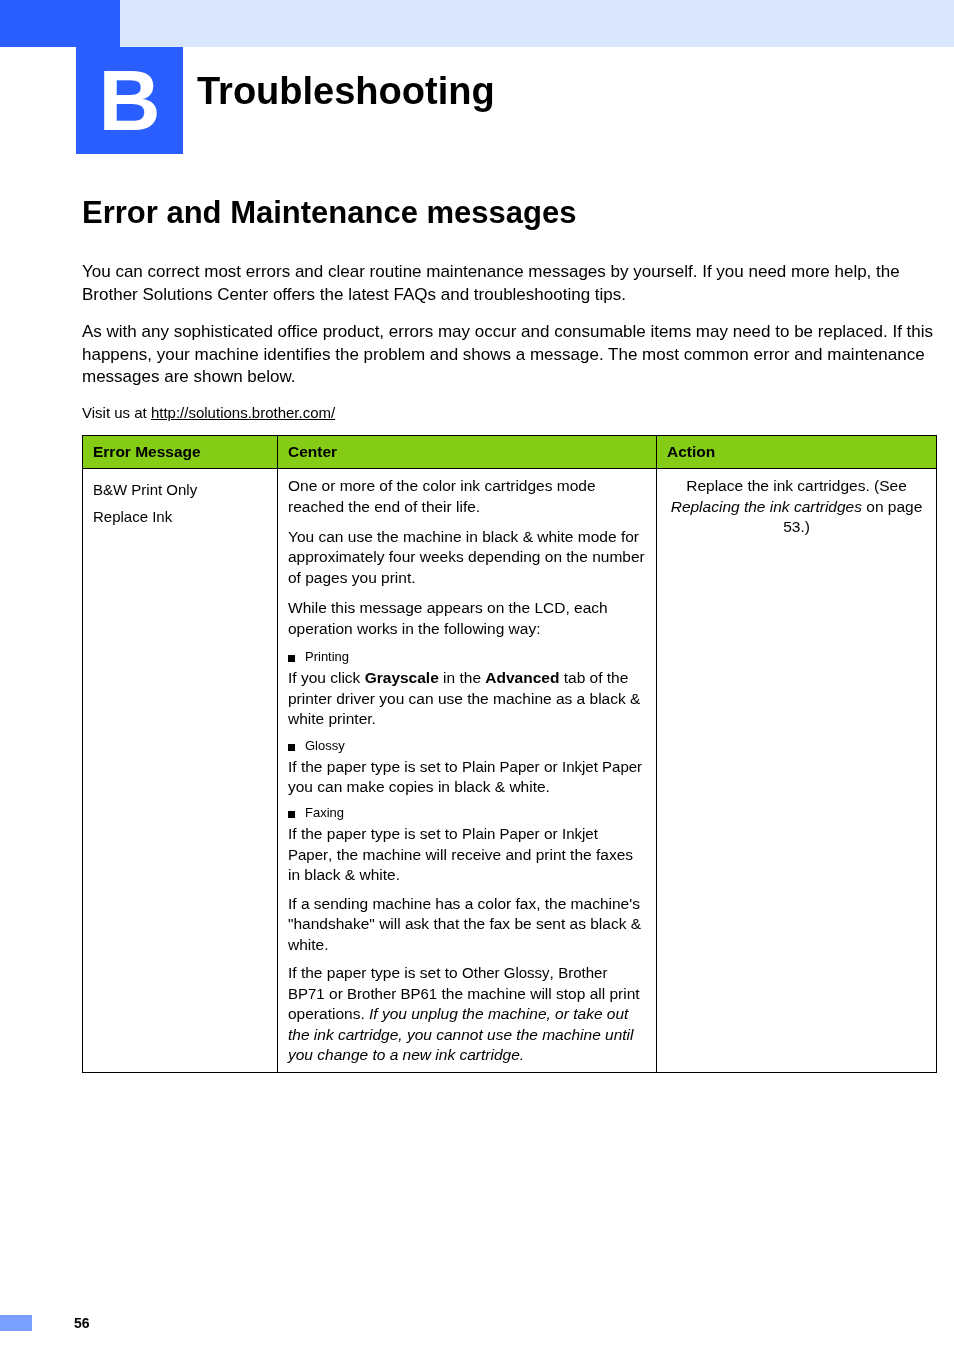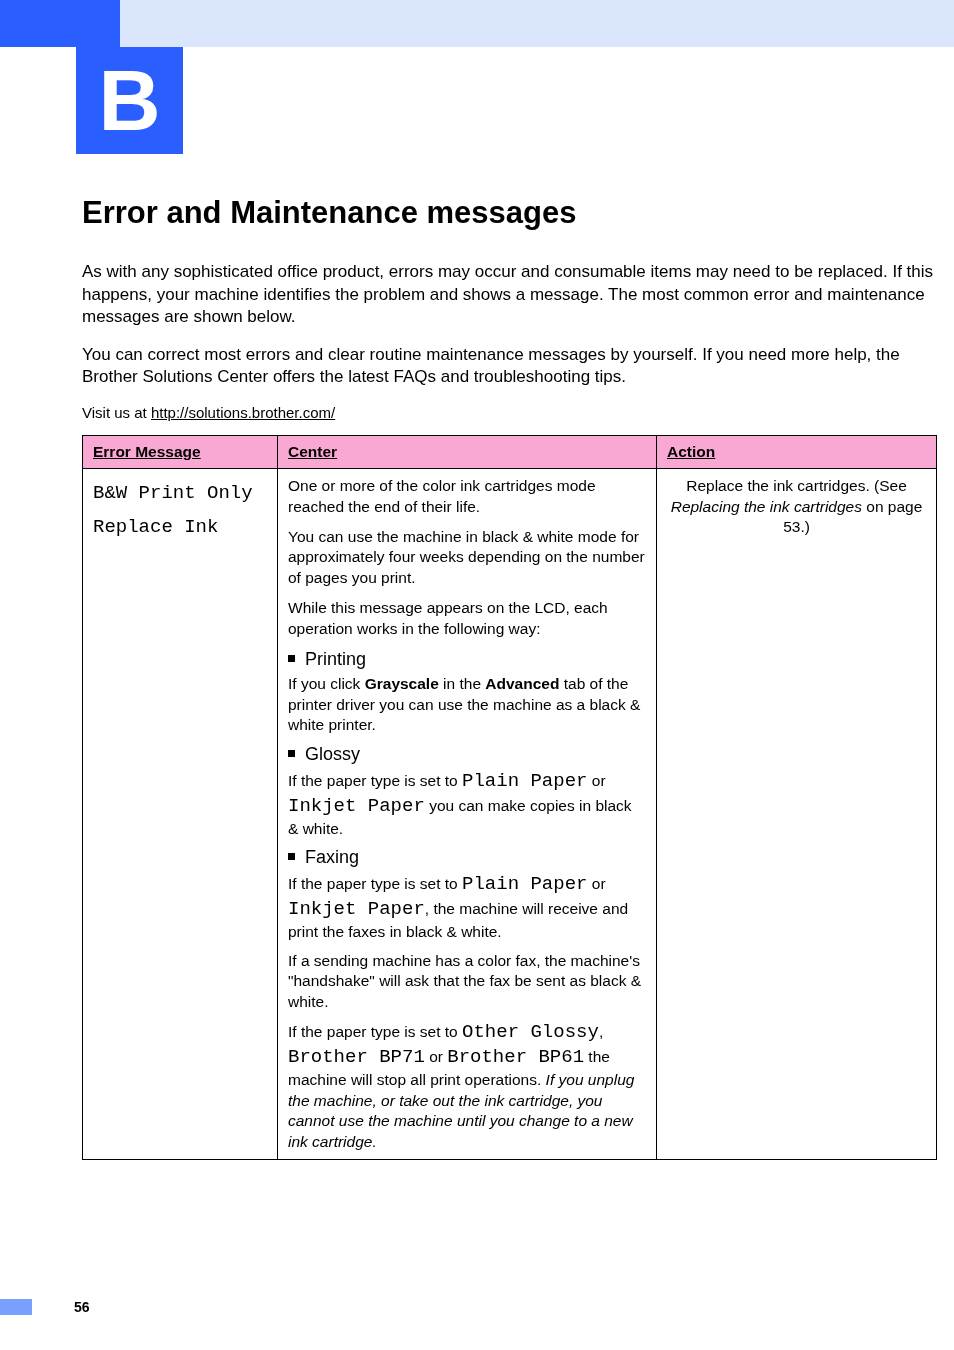--- a/index.html
+++ b/index.html
@@ -9,52 +9,53 @@
   .topbar-left { position: absolute; top: 0; left: 0; width: 120px; height: 47px; background: #2a5eff; }
   .chapter-badge { position: absolute; top: 47px; left: 76px; width: 107px; height: 107px; background: #2a5eff; color: #fff; font-size: 86px; font-weight: bold; display: flex; align-items: center; justify-content: center; font-family: Arial, sans-serif; }
   .chapter-title { position: absolute; top: 70px; left: 197px; font-size: 38px; font-weight: bold; color: #000; }
   .content { position: absolute; top: 195px; left: 82px; width: 855px; }
   .section-heading { font-size: 31px; font-weight: bold; margin-bottom: 30px; }
   .intro-p { font-size: 17px; line-height: 1.33; margin-bottom: 15px; }
   .visit-line { font-size: 15px; margin-bottom: 14px; }
   .visit-link { text-decoration: underline; }
   table.err { width: 100%; border-collapse: collapse; font-size: 15.5px; }
   table.err th, table.err td { border: 1px solid #000; padding: 7px 10px; vertical-align: top; text-align: left; }
-  table.err th { background: #f9a8d4; font-weight: bold; text-decoration: underline; }
+  table.err th { background: #84cc16; font-weight: bold; }
   .col-msg { width: 195px; }
   .col-action { width: 280px; }
-  .mono { font-family: Liberation Mono, monospace; font-size: 19px; }
+  .mono { font-family: Liberation Sans, sans-serif; font-size: 15px; }
   .cause-block { margin-bottom: 10px; line-height: 1.32; }
   .bullet-row { display: flex; align-items: flex-start; margin: 5px 0 3px 0; }
   .bullet-sq { width: 7px; height: 7px; background: #000; flex: 0 0 7px; margin-top: 6px; margin-right: 10px; }
-  .bullet-text { font-size: 18px; }
+  .bullet-text { font-size: 13px; }
   .indent-block { margin-top: 4px; margin-bottom: 8px; line-height: 1.32; }
   .italic { font-style: italic; }
   .action-text { line-height: 1.32; text-align: center; }
-  .page-num-block { position: absolute; bottom: 32px; left: 0; height: 22px; display: flex; align-items: center; }
+  .page-num-block { position: absolute; bottom: 16px; left: 0; height: 22px; display: flex; align-items: center; }
   .page-num-bar { width: 32px; height: 16px; background: #7aa0ff; margin-right: 42px; }
   .page-num { font-size: 14px; font-weight: bold; }
 </style>
 </head>
 <body>
 
 <div class="page">
   <div class="topbar">
     <div class="topbar-left"></div>
   </div>
 
   <div class="chapter-badge">
     <span>B</span>
   </div>
+  <div class="chapter-title">Troubleshooting</div>
 
   <div class="content">
     <h2 class="section-heading">Error and Maintenance messages</h2>
 
+    <p class="intro-p">You can correct most errors and clear routine maintenance messages by yourself. If you need more help, the Brother Solutions Center offers the latest FAQs and troubleshooting tips.</p>
     <p class="intro-p">As with any sophisticated office product, errors may occur and consumable items may need to be replaced. If this happens, your machine identifies the problem and shows a message. The most common error and maintenance messages are shown below.</p>
-    <p class="intro-p">You can correct most errors and clear routine maintenance messages by yourself. If you need more help, the Brother Solutions Center offers the latest FAQs and troubleshooting tips.</p>
     <p class="visit-line">
       <span>Visit us at </span><span class="visit-link">http://solutions.brother.com/</span>
     </p>
 
     <table class="err">
       <thead>
         <tr>
           <th class="col-msg">Error Message</th>
           <th>Center</th>
           <th class="col-action">Action</th>

